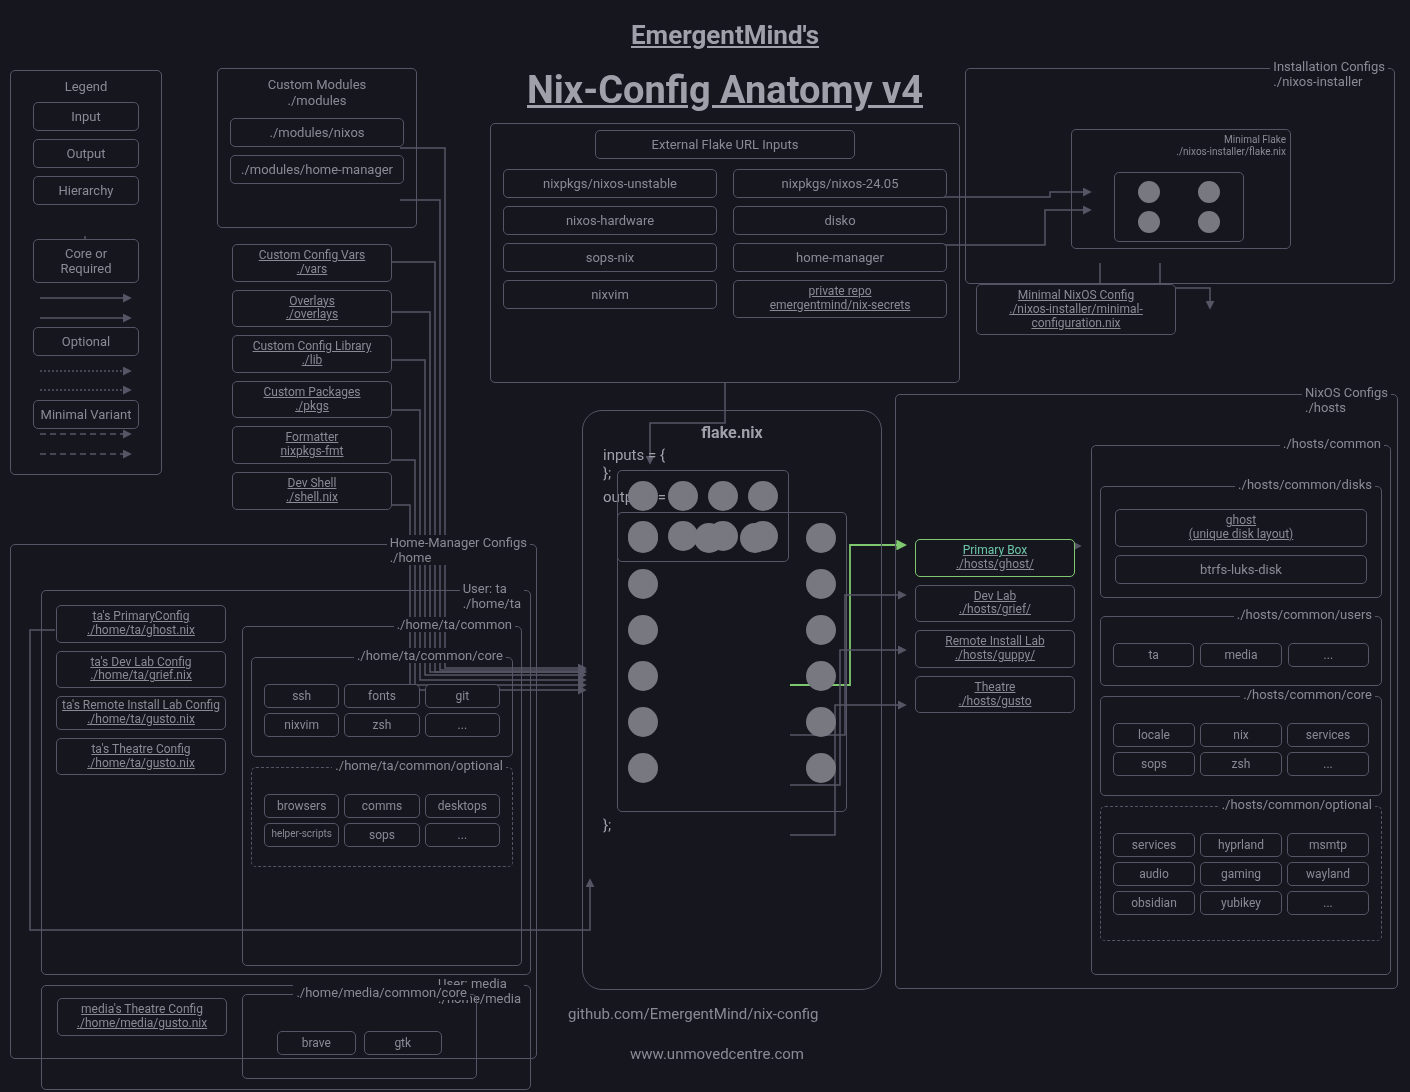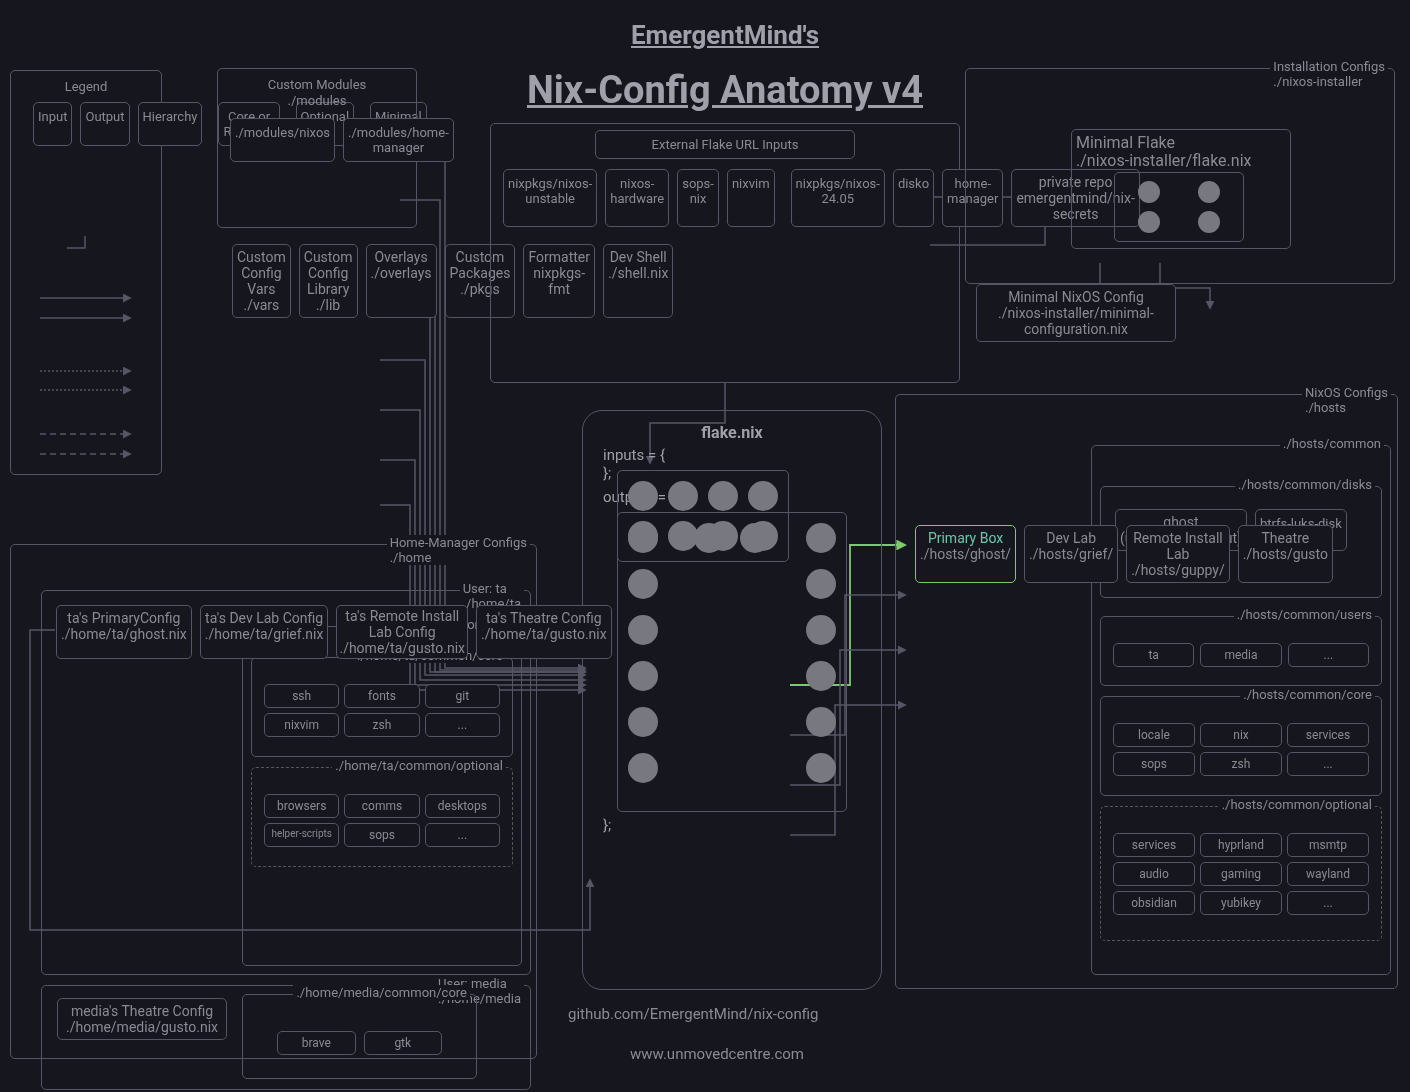--- a/index.html
+++ b/index.html
@@ -21,24 +21,24 @@
     font-family:-apple-system,BlinkMacSystemFont,"Segoe UI",Roboto,Helvetica,Arial,sans-serif;
     width:1410px;height:1092px;
     position:relative;
     overflow:hidden;
     font-size:13px;
   }
   svg.connectors{position:absolute;inset:0;width:1410px;height:1092px;pointer-events:none;z-index:1;}
   .box{position:absolute;border:1px solid var(--border);border-radius:var(--round);padding:4px;}
   .label-top{position:absolute;top:-10px;right:6px;background:var(--bg);padding:0 3px;font-size:13px;color:var(--text);}
   .pill{border:1px solid var(--border);border-radius:var(--round);text-align:center;padding:6px 4px;font-size:13px;color:var(--text);background:var(--bg);}
-  .pill.two-line{padding:4px 4px;line-height:1.15;font-size:14px;}
+  .pill.two-line{padding:4px 4px;line-height:1.15;font-size:12px;text-decoration:underline;}
   .pill.small{font-size:12px;padding:4px 2px;}
   .dashed{border-style:dashed;}
-  .stack{display:flex;flex-direction:row;gap:8px;}
+  .stack{display:flex;flex-direction:column;gap:8px;}
   .grid3{display:grid;grid-template-columns:repeat(3,1fr);gap:6px;}
   .grid2{display:grid;grid-template-columns:repeat(2,1fr);gap:16px;}
   .title-main{position:absolute;text-align:center;font-weight:700;text-decoration:underline;color:var(--text-light);}
   .footer{position:absolute;color:var(--text);font-size:15px;}
   .dot{width:30px;height:30px;border-radius:50%;background:var(--dot);}
   .dot.sm{width:22px;height:22px;}
 </style>
 </head>
 <body>
 
@@ -133,26 +133,26 @@
     <div class="pill">./modules/home-manager</div>
   </div>
 </div>
 
 <div style="position:absolute;left:232px;top:244px;width:160px;z-index:2" class="stack">
   <div class="pill two-line">
       <div>Custom Config Vars</div>
       <div>./vars</div>
     </div>
   <div class="pill two-line">
+      <div>Overlays</div>
+      <div>./overlays</div>
+    </div>
+  <div class="pill two-line">
       <div>Custom Config Library</div>
       <div>./lib</div>
-    </div>
-  <div class="pill two-line">
-      <div>Overlays</div>
-      <div>./overlays</div>
     </div>
   <div class="pill two-line">
       <div>Custom Packages</div>
       <div>./pkgs</div>
     </div>
   <div class="pill two-line">
       <div>Formatter</div>
       <div>nixpkgs-fmt</div>
     </div>
   <div class="pill two-line">
@@ -182,21 +182,21 @@
   </div>
 </div>
 
 <div class="box" style="left:965px;top:68px;width:430px;height:216px;z-index:2">
   <div class="label-top">
       <div>Installation Configs</div>
       <div>./nixos-installer</div>
     </div>
 
   <div class="box" style="left:105px;top:60px;width:220px;height:120px">
-    <div style="text-align:left;line-height:1.15;font-size:16px">
+    <div style="text-align:right;line-height:1.15;font-size:10px">
         <div>Minimal Flake</div>
         <div>./nixos-installer/flake.nix</div>
       </div>
     <div class="box" style="left:42px;top:42px;width:130px;height:70px;display:grid;grid-template-columns:repeat(2,1fr);place-items:center">
       <div class="dot sm"></div>
         <div class="dot sm"></div>
         <div class="dot sm"></div>
         <div class="dot sm"></div>
     </div>
   </div>
@@ -239,21 +239,21 @@
         <div class="dot"></div>
     </div>
     <div style="position:absolute;left:50%;top:10px;transform:translateX(-50%);display:flex;gap:16px">
       <div class="dot"></div>
         <div class="dot"></div>
     </div>
   </div>
   <div style="padding:0 16px;font-size:15px;color:var(--text-light)">};</div>
 </div>
 
-<div style="position:absolute;left:915px;top:525px;width:160px;z-index:3" class="stack">
+<div style="position:absolute;left:915px;top:539px;width:160px;z-index:3" class="stack">
   <div class="pill two-line" style="border-color:var(--highlight-green)">
     <div style="color:var(--highlight)">Primary Box</div>
       <div>./hosts/ghost/</div>
   </div>
   <div class="pill two-line">
       <div>Dev Lab</div>
       <div>./hosts/grief/</div>
     </div>
   <div class="pill two-line">
       <div>Remote Install Lab</div>

